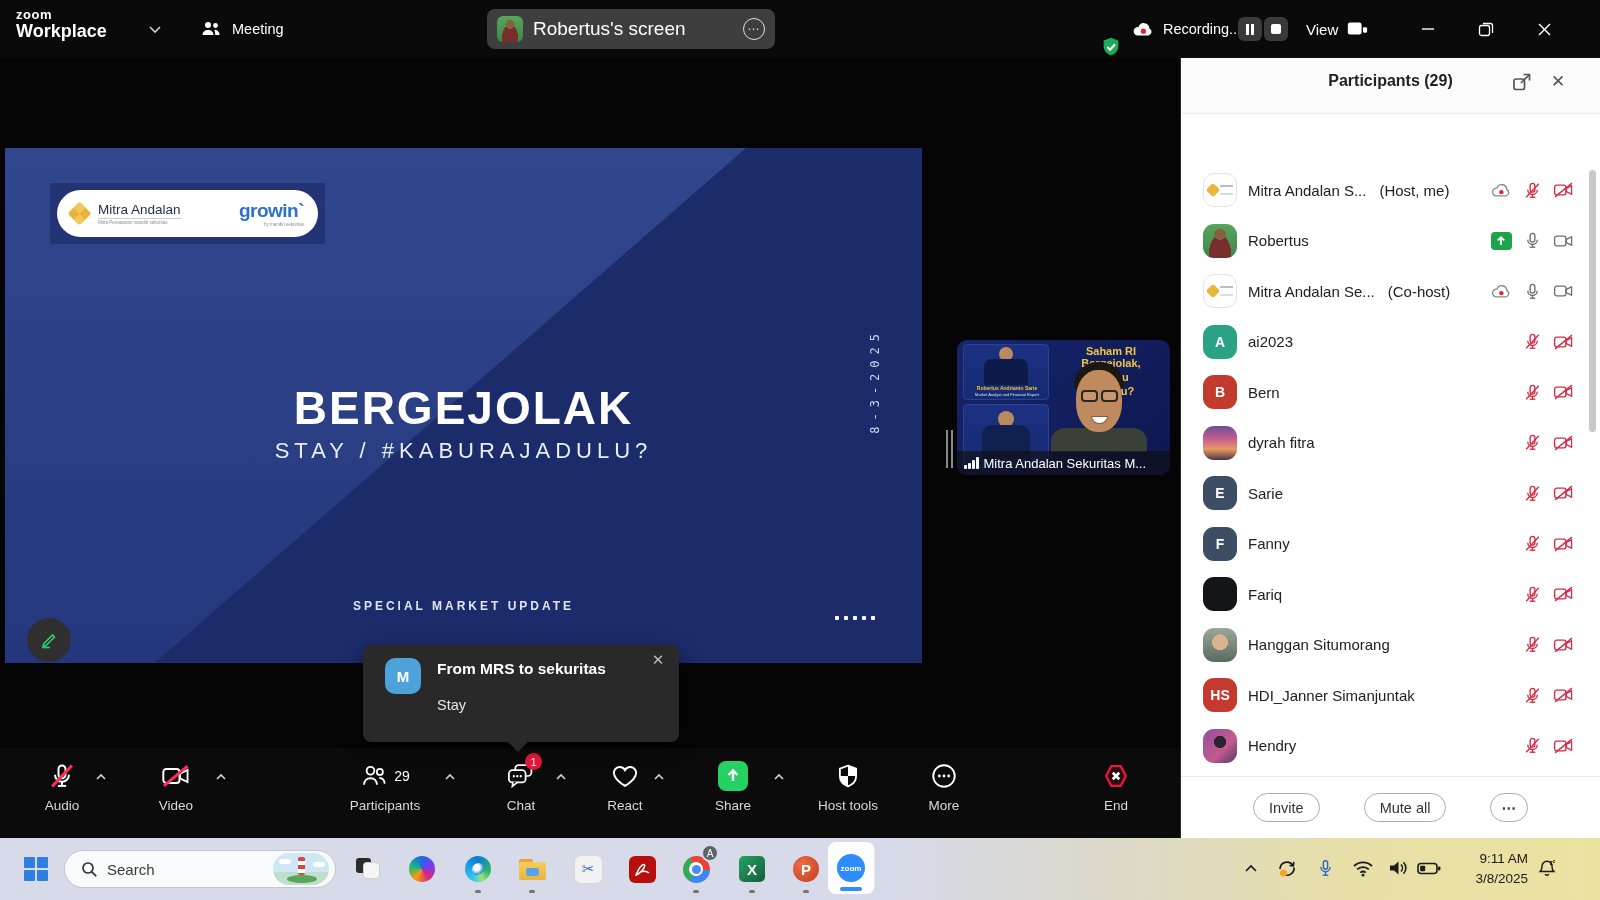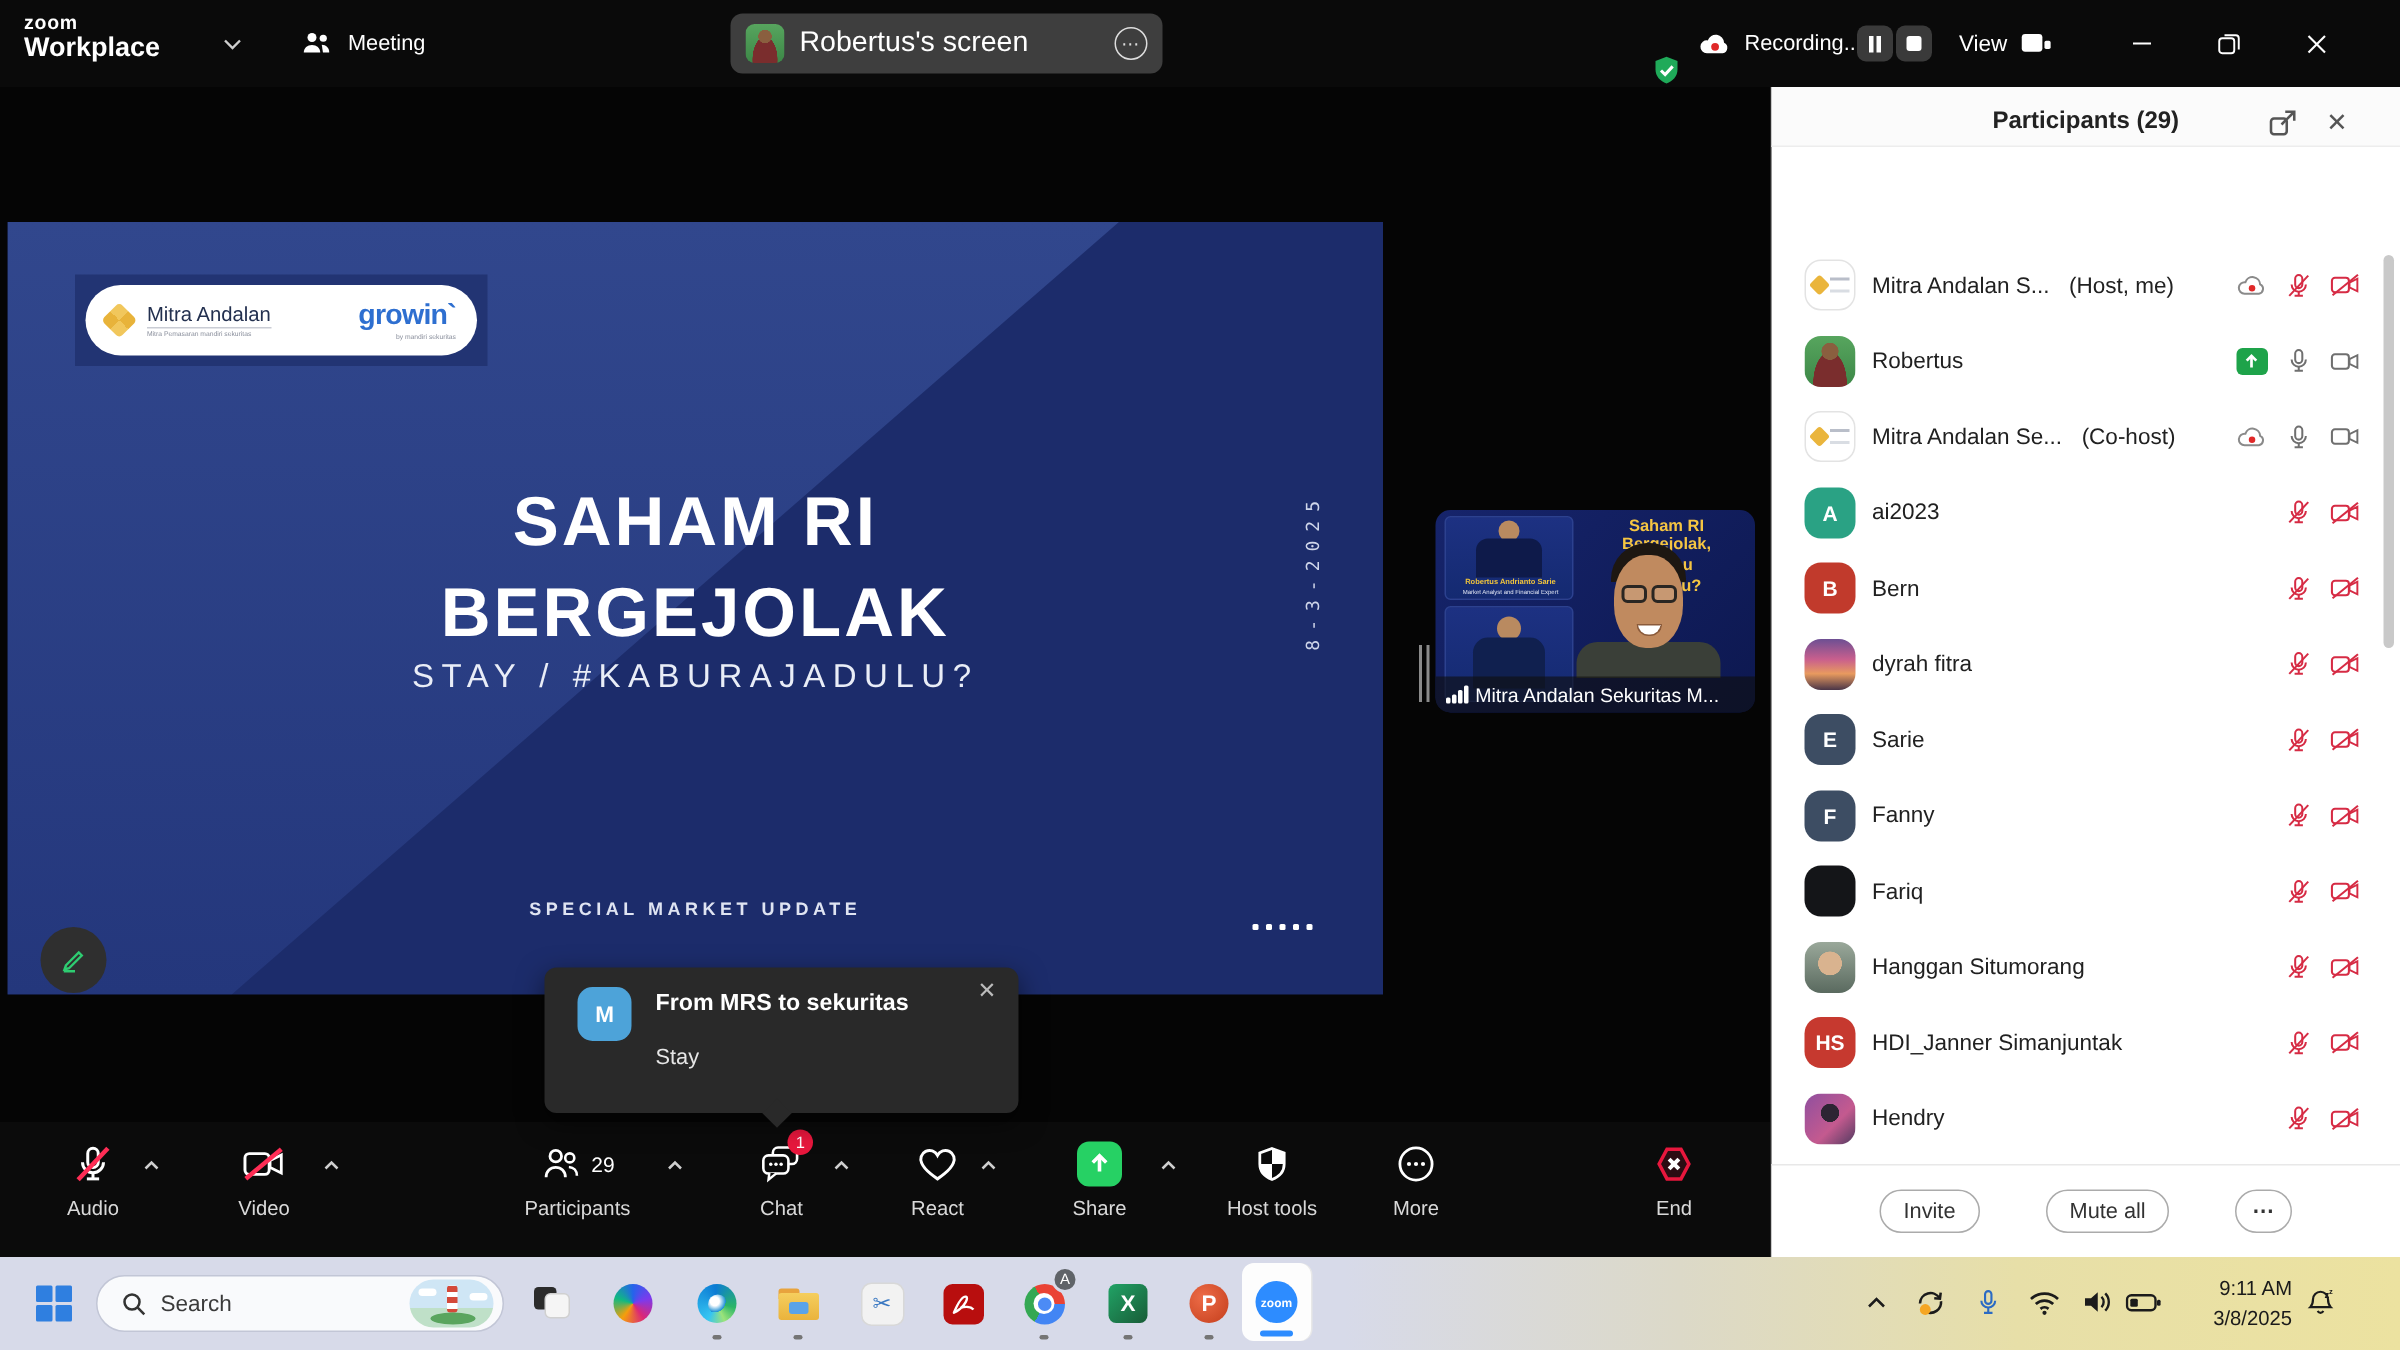--- a/index.html
+++ b/index.html
@@ -107,21 +107,21 @@
   #b-share{left:691px;} #c-share{left:772px;}
   #b-host{left:802px;width:92px;}
   #b-more{left:902px;}
   #b-end{left:1074px;}
   .cbadge{position:absolute;left:46px;top:-7px;min-width:17px;height:17px;border-radius:9px;background:#e8173d;color:#fff;font-size:11px;display:flex;align-items:center;justify-content:center;padding:0 4px;}
   .pcount{font-size:14px;color:#fff;}
   .sharesq{width:30px;height:30px;border-radius:8px;background:#26d164;display:flex;align-items:center;justify-content:center;}
 
   
   .panel{position:absolute;left:1180px;top:58px;width:420px;height:780px;background:#fff;border-left:1px solid #2a2a2a;}
-  .phead{position:absolute;left:0;top:0;width:100%;height:40px;border-bottom:1px solid #ededed;background:#fbfbfb;}
+  .phead{position:absolute;left:0;top:0;width:100%;height:56px;border-bottom:1px solid #ededed;background:#fbfbfb;}
   .ptitle{position:absolute;left:0;top:14px;width:100%;text-align:center;font-size:16px;font-weight:bold;color:#222;}
   .ppop{position:absolute;right:66px;top:12px;width:24px;height:24px;color:#555;}
   .pclose{position:absolute;right:30px;top:11px;width:24px;height:24px;color:#555;font-size:17px;display:flex;align-items:center;justify-content:center;}
   .psearch{position:absolute;left:20px;top:65px;width:348px;height:36px;border:1px solid #b9b9b9;border-radius:8px;display:flex;align-items:center;padding:0 10px;gap:7px;background:#fff;}
   .psearch input{border:0;outline:0;flex:1;font-size:15px;color:#333;background:transparent;}
   .psearch input::placeholder{color:#757575;}
   .plist{position:absolute;left:0;top:107px;width:100%;margin:0;padding:0;list-style:none;}
   .prow{height:50.5px;display:flex;align-items:center;padding:0 26px 0 22px;gap:11px;}
   .pav{width:34px;height:34px;border-radius:11px;flex:none;display:flex;align-items:center;justify-content:center;color:#fff;font-weight:bold;font-size:14px;overflow:hidden;position:relative;}
   .av-logo{background:#fff;border:1px solid #e3e3e3;}
@@ -260,21 +260,20 @@
           <span class="mtxt">
             <span class="l1" style="display:block">Mitra Andalan</span>
             <span class="l2" style="display:block">Mitra Pemasaran mandiri sekuritas</span>
           </span>
           <span class="grw">
             <span class="g1" style="display:block">growin`</span>
             <span class="g2" style="display:block">by mandiri sekuritas</span>
           </span>
         </div>
       </div>
-      <div class="stitle t1">SAHAM RI</div>
       <div class="stitle t2">BERGEJOLAK</div>
       <div class="stitle t3">STAY / #KABURAJADULU?</div>
       <div class="vdate">8-3-2025</div>
       <div class="sfoot">SPECIAL MARKET UPDATE</div>
       <div class="sdots5">
           <i></i>
           <i></i>
           <i></i>
           <i></i>
           <i></i>

